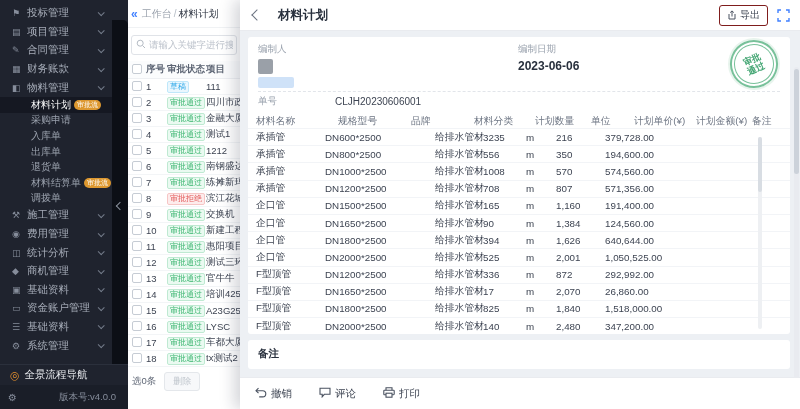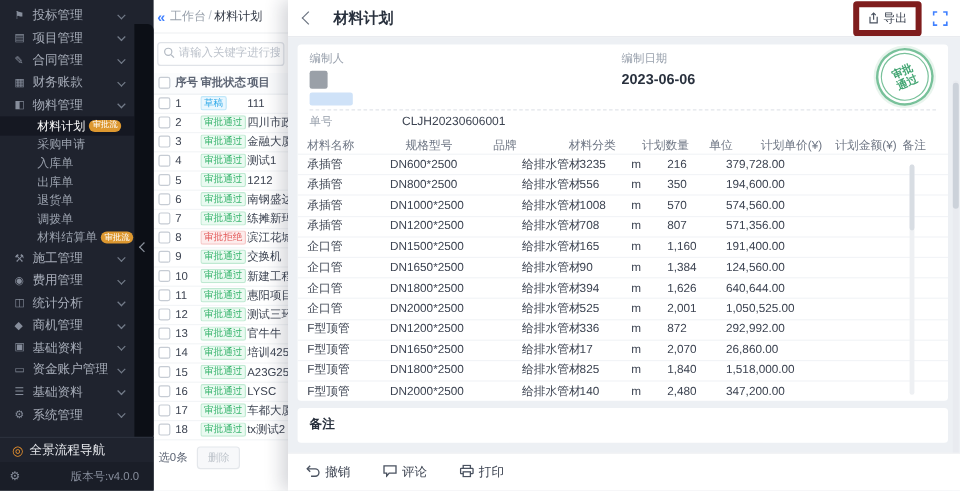--- a/index.html
+++ b/index.html
@@ -45,21 +45,21 @@
   .b-pass{color:#35b36b;background:#eafaf1;border-color:#bfe9d2;}
   .b-reject{color:#e25757;background:#fdecec;border-color:#f6c6c6;}
   #lfooter{display:flex;align-items:center;margin-top:5px;padding-left:4px;font-size:9.5px;color:#5d6574;gap:8px;}
   #btn-del{border:1px solid #e4e7eb;background:#f7f8fa;color:#c0c6cd;font-size:9px;border-radius:3px;padding:2px 8px;}
   
   #drawer{position:absolute;left:240px;top:0;width:560px;height:409px;background:#edf0f4;box-shadow:-6px 0 14px rgba(20,30,50,.18);display:flex;flex-direction:column;z-index:2;}
   #dheader{height:30px;background:#fff;border-bottom:1px solid #e9ebef;display:flex;align-items:center;padding:0 10px;flex:none;}
   .back{width:7px;height:7px;border-left:1.5px solid #6b7380;border-bottom:1.5px solid #6b7380;transform:rotate(45deg);margin-left:3px;cursor:pointer;flex:none;}
   #dtitle{margin-left:17px;font-size:12.5px;font-weight:bold;color:#28303d;}
   #dspacer{flex:1;}
-  #btn-export{display:flex;align-items:center;gap:3px;border:5px solid #7f1d1d;border-radius:3px;height:19px;padding:0 7px;font-size:10px;color:#3d4452;background:#fff;cursor:pointer;}
+  #btn-export{display:flex;align-items:center;gap:3px;border:1px solid #7f1d1d;border-radius:3px;height:19px;padding:0 7px;font-size:10px;color:#3d4452;background:#fff;cursor:pointer;}
   #btn-fullscreen{margin-left:9px;cursor:pointer;display:flex;align-items:center;}
   #dbody{flex:1;padding:6px 10px 0 8px;position:relative;overflow:hidden;}
   .card{background:#fff;border-radius:3px;}
   #card1{position:relative;}
   .pad{padding:6px 10px 0;}
   .info-grid{display:flex;min-height:44px;}
   .info-col1{width:260px;flex:none;}
   .flabel{font-size:9.5px;color:#99a1ad;}
   .avatar{width:15px;height:15px;background:#9aa0a8;border-radius:2px;margin-top:3px;}
   .name-pill{width:36px;height:11px;background:#cfe2f8;border-radius:2px;margin-top:3px;}
@@ -131,25 +131,25 @@
       <div class="m-sub">
         <span class="lbl">入库单</span>
       </div>
       <div class="m-sub">
         <span class="lbl">出库单</span>
       </div>
       <div class="m-sub">
         <span class="lbl">退货单</span>
       </div>
       <div class="m-sub">
-        <span class="lbl">调拨单</span>
-      </div>
-      <div class="m-sub">
         <span class="lbl">材料结算单</span>
         <span class="badge-o">审批流</span>
+      </div>
+      <div class="m-sub">
+        <span class="lbl">调拨单</span>
       </div>
       <div class="m-group">
         <span class="ico">⚒</span>
         <span class="lbl">施工管理</span>
         <span class="chev"></span>
       </div>
       <div class="m-group">
         <span class="ico">◉</span>
         <span class="lbl">费用管理</span>
         <span class="chev"></span>

